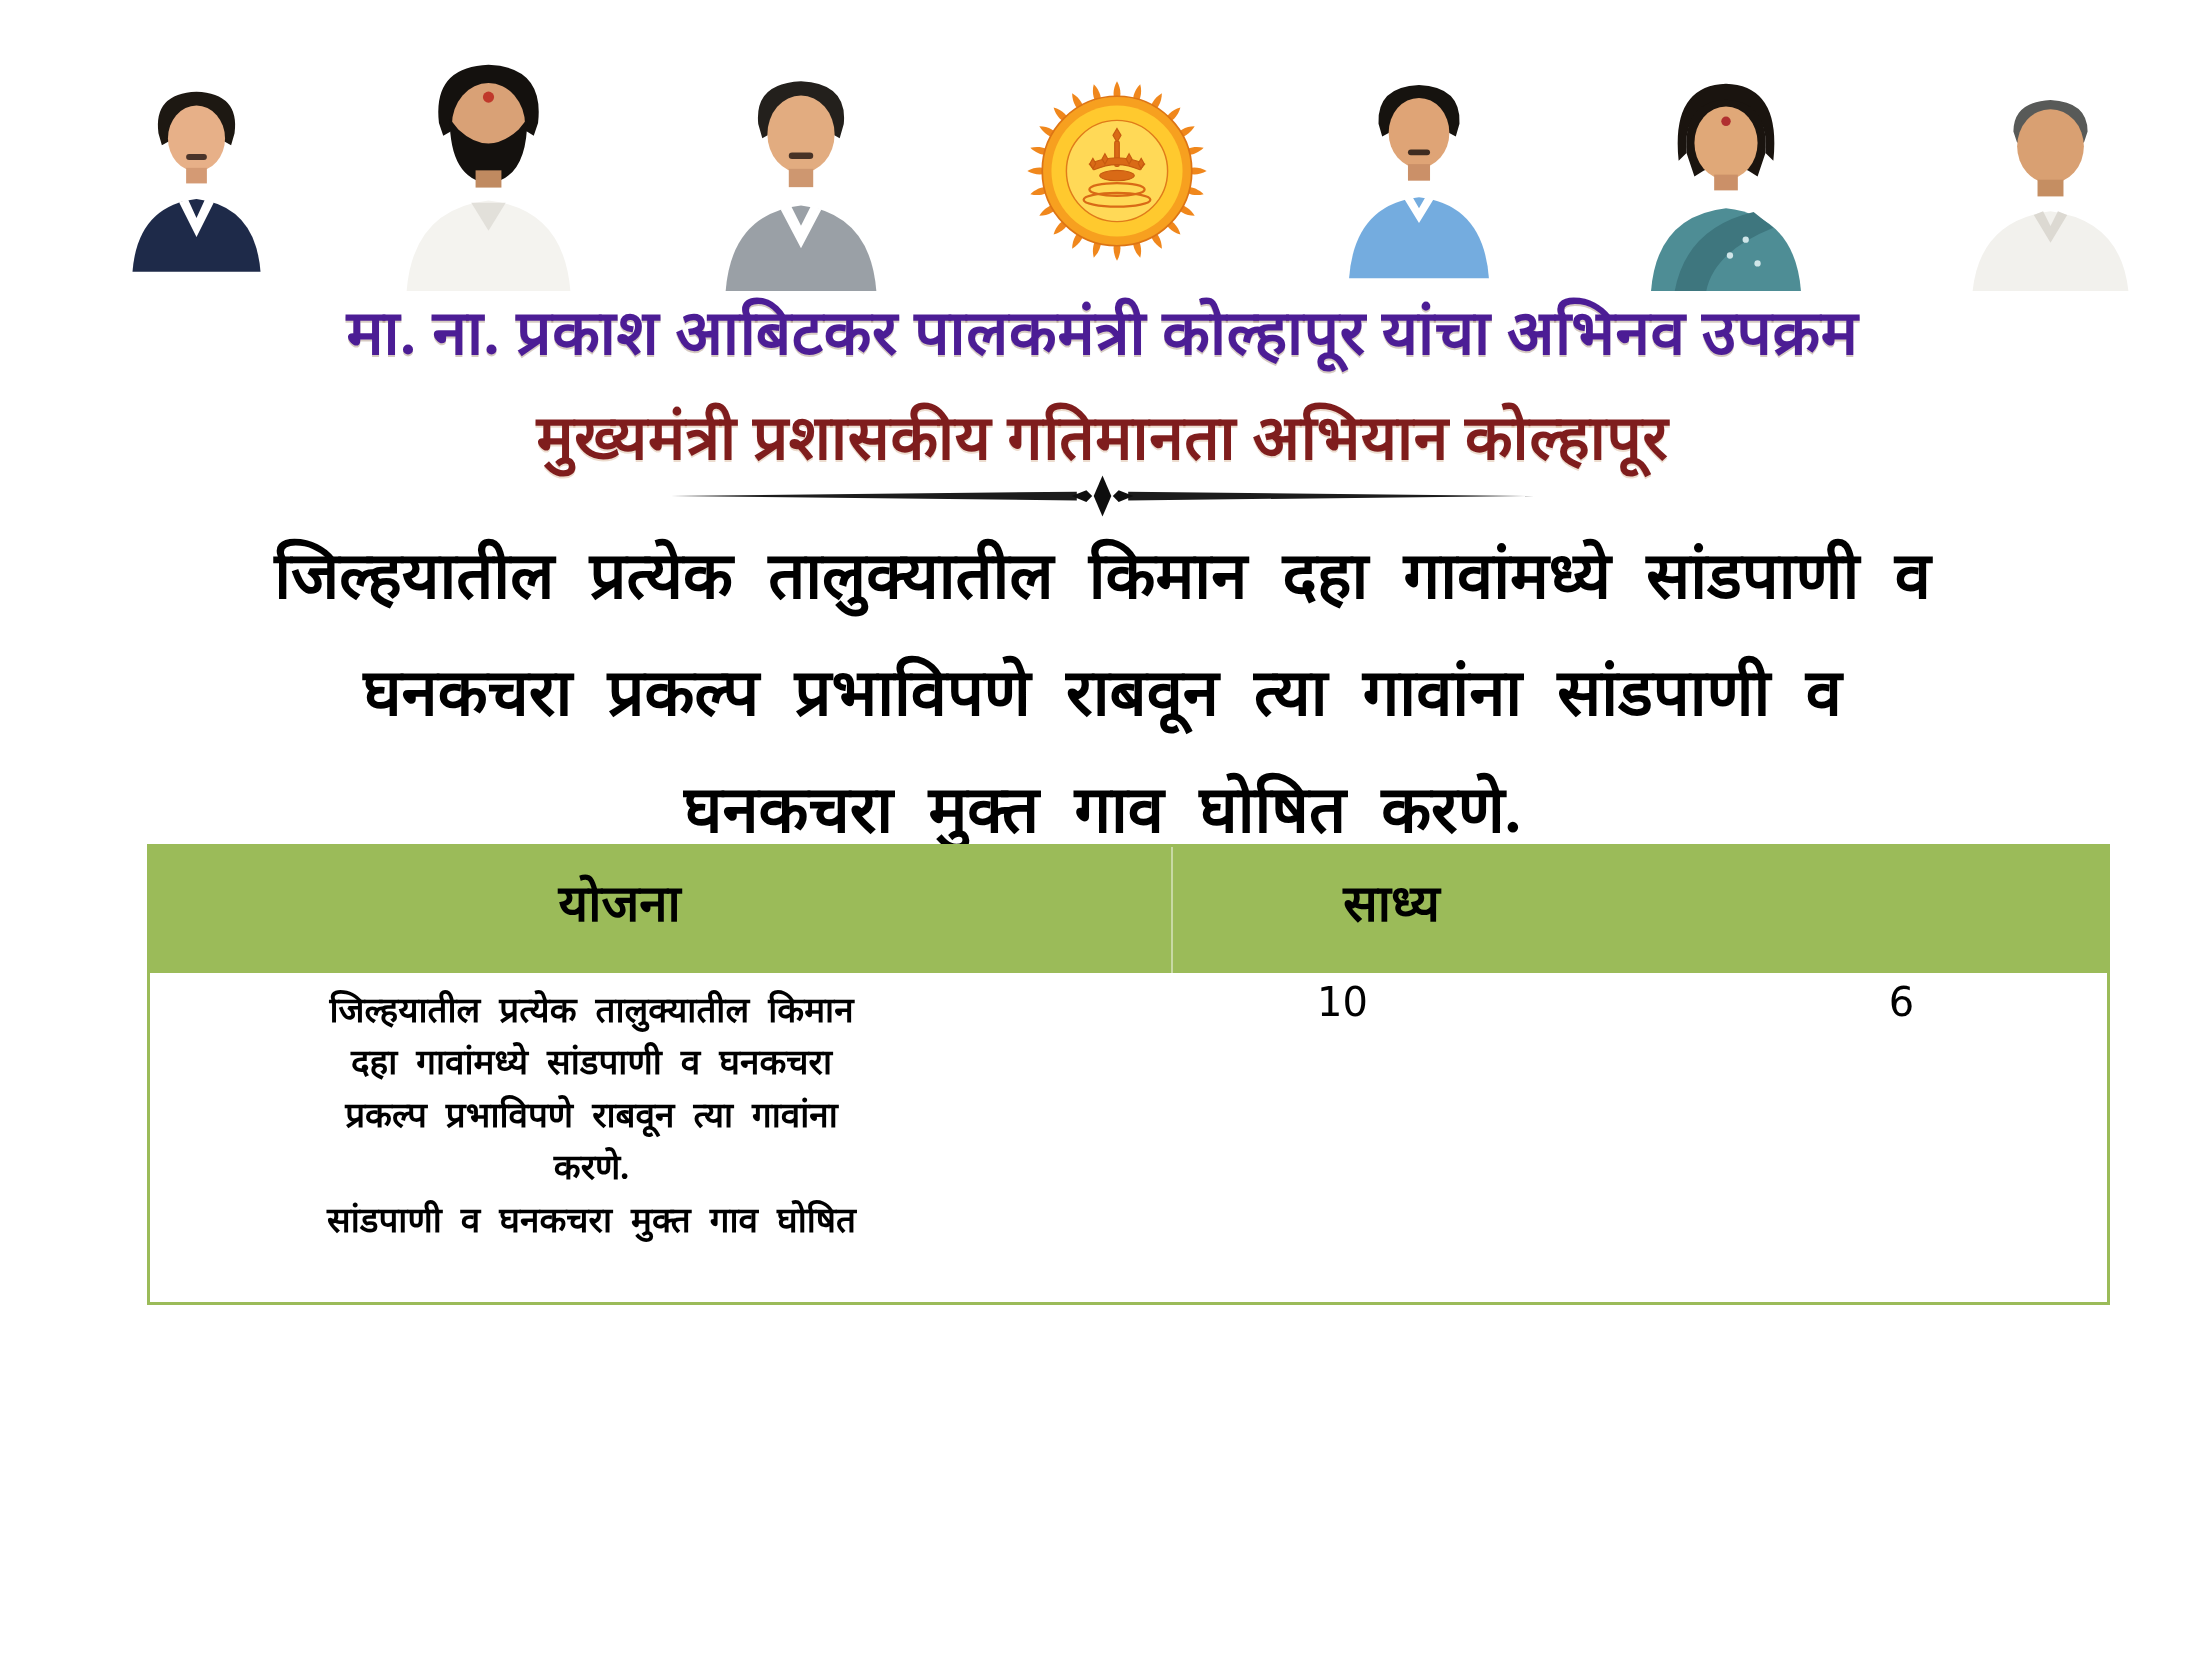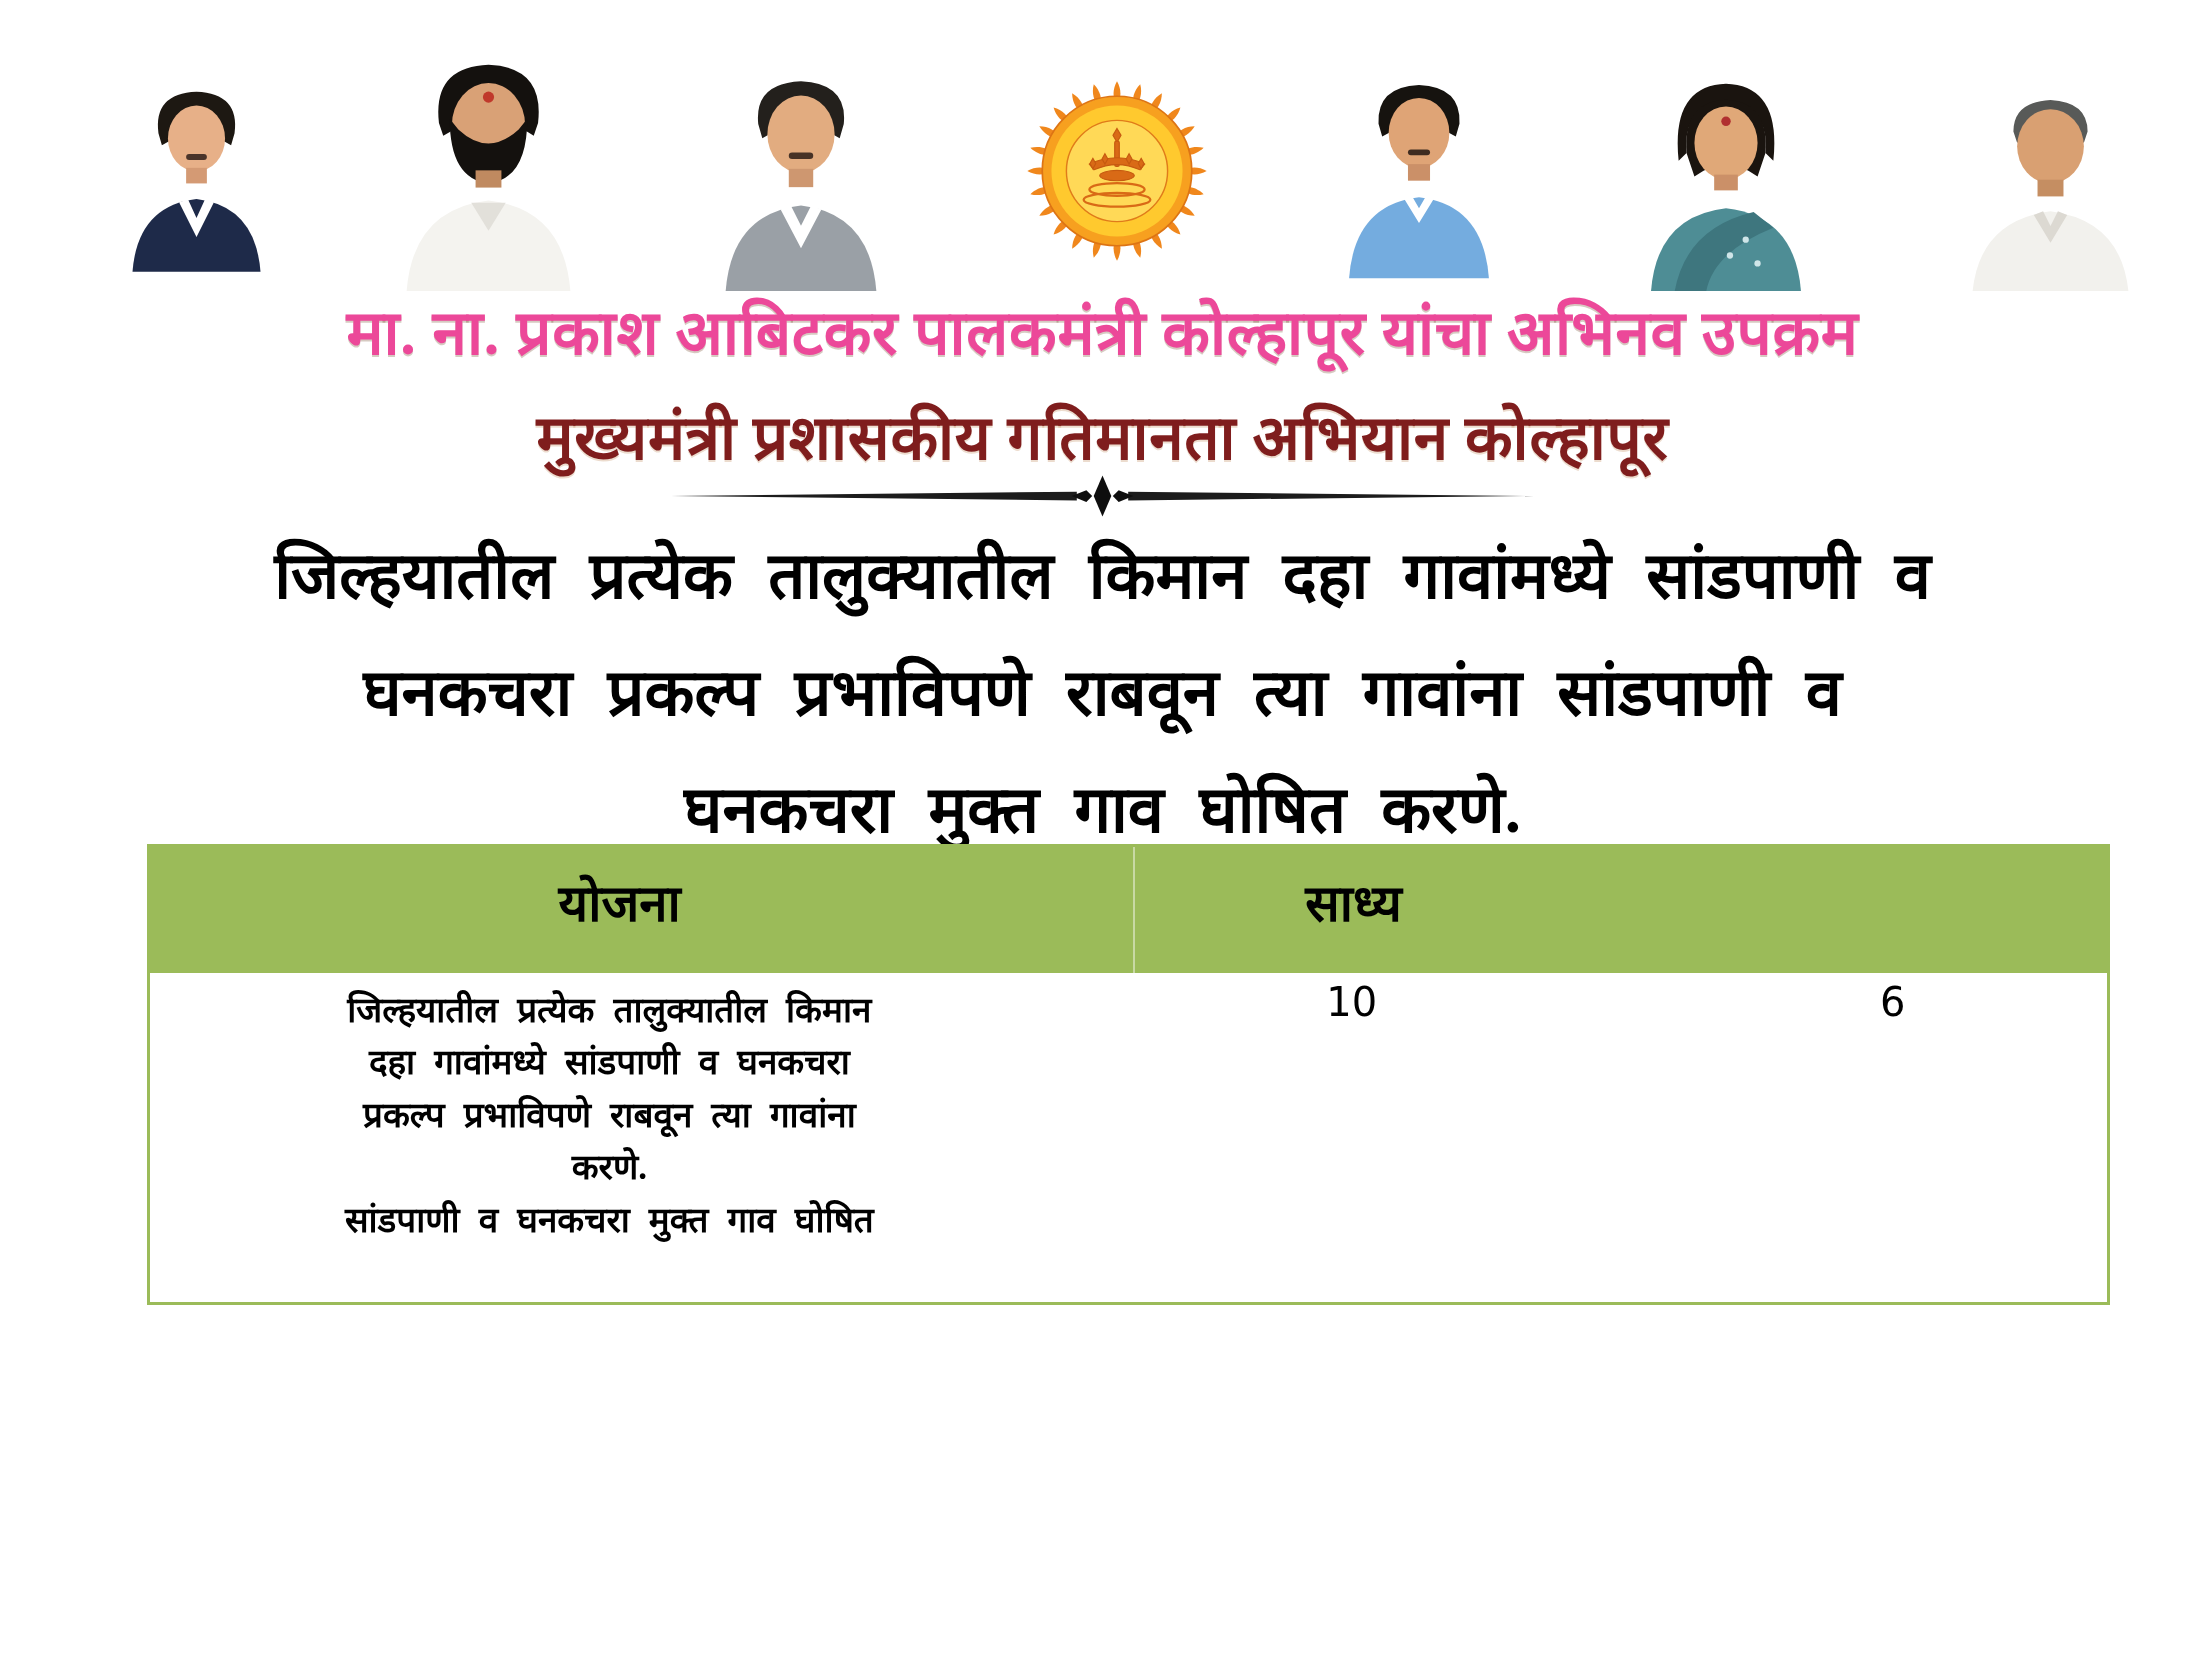--- a/index.html
+++ b/index.html
@@ -26,40 +26,40 @@
   .p5{width:184px;height:228px;}
   .p6{width:234px;height:217px;}
   .p7{width:221px;height:204px;}
 
   
   .title-line{
     position:absolute;left:0;width:100%;
     text-align:center;font-weight:700;white-space:nowrap;
     letter-spacing:0.7px;
   }
-  .title-1{top:288px;font-size:62px;color:#ec4899;text-shadow:0 2.2px 0 rgba(93,43,8,0.25);}
+  .title-1{top:288px;font-size:62px;color:#4c1d95;text-shadow:0 2.2px 0 rgba(93,43,8,0.25);}
   .title-2{top:393px;font-size:62px;color:#7f1d1d;text-shadow:0 2.2px 0 rgba(160,80,10,0.2);}
 
   
   .divider{position:absolute;top:474px;left:665px;width:875px;height:47px;}
   .divider svg{width:100%;height:100%;display:block;}
 
   
   .intro{
     position:absolute;top:518px;left:66px;width:2073px;
     text-align:center;color:#000;font-weight:700;
     font-size:65px;line-height:1.8;word-spacing:19px;white-space:nowrap;
   }
 
   
   .scheme-table{
     position:absolute;top:844px;left:147px;width:1963px;height:461px;
     border:3.7px solid #9BBB59;box-sizing:border-box;background:#ffffff;
   }
-  .t-row{display:flex;width:100%;box-sizing:border-box;}
+  .t-row{display:flex;width:100%;box-sizing:border-box;gap:38px;}
   .t-head{background:#9BBB59;height:126px;}
   .t-body{height:327px;}
   .t-cell{box-sizing:border-box;overflow:hidden;}
   .c1{width:48.0%;}
   .c2{width:29.6%;}
   .c3{width:22.4%;margin-left:44px;}
   .t-head .t-cell{
     display:flex;align-items:flex-start;justify-content:center;
     padding-top:19px;font-size:51px;font-weight:700;color:#000;
   }

